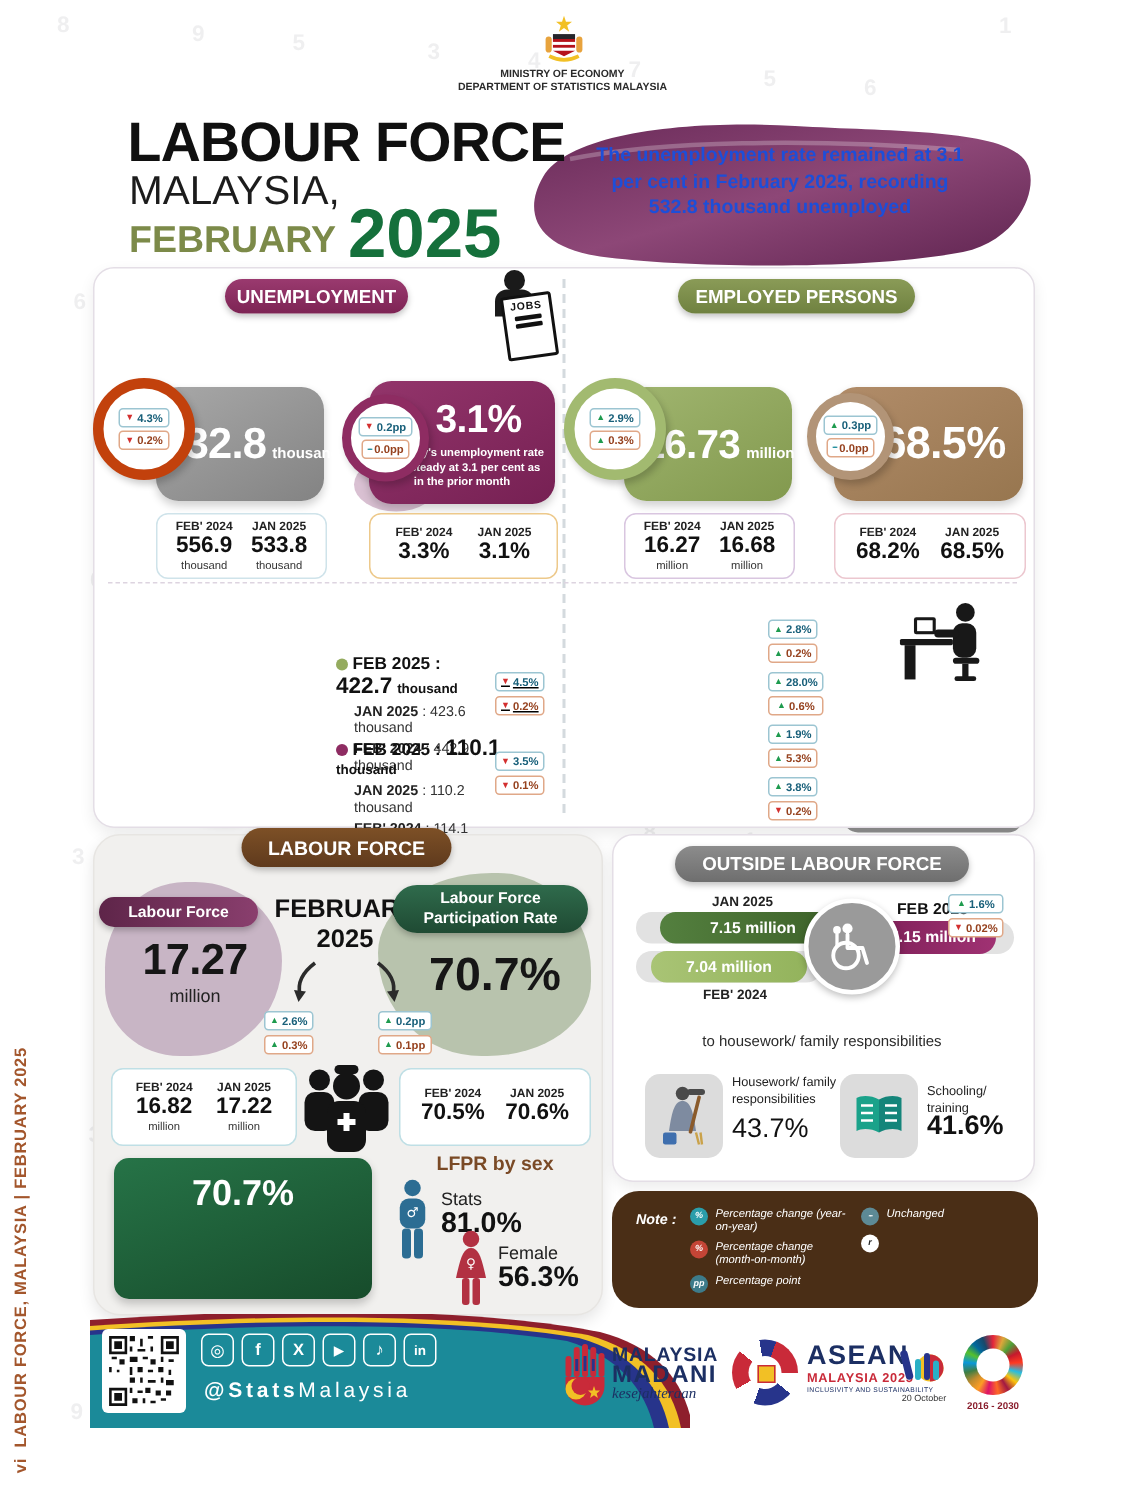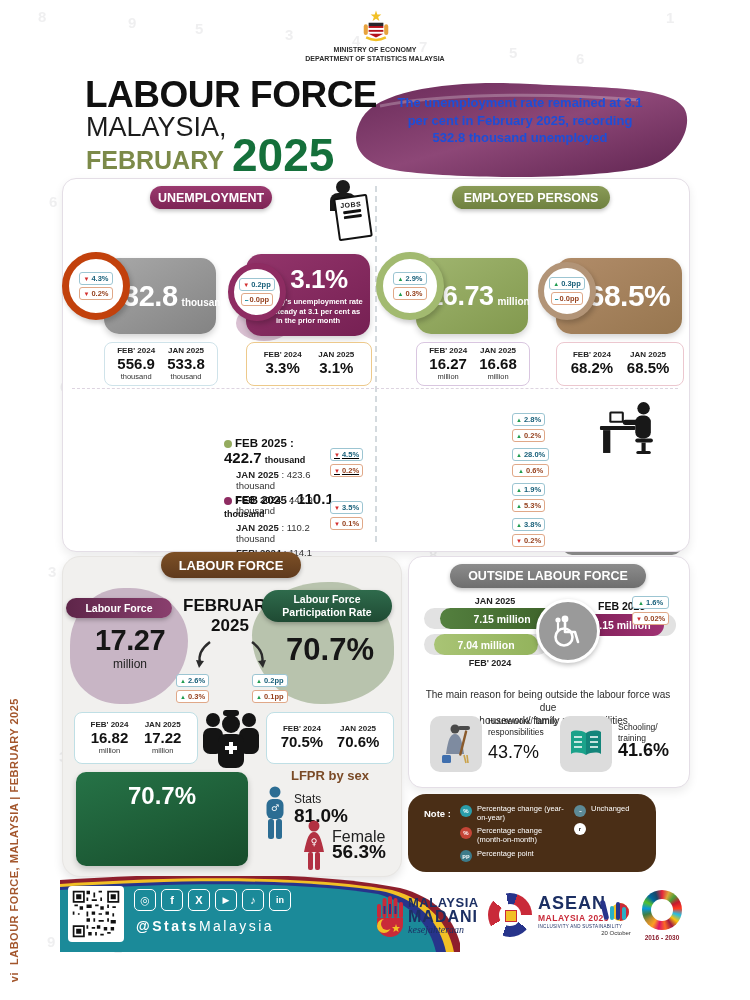--- a/index.html
+++ b/index.html
@@ -542,21 +542,21 @@
 <div class="abs z" style="left:294px;top:805px;font-size:19px;font-weight:900;color:#111;">81.0%</div>
 <svg class="abs z" style="left:300px;top:820px;" width="28" height="54" viewBox="0 0 28 54">
   <g fill="#b23142">
     <circle cx="14" cy="6" r="5.5"></circle>
     <path d="M14,12 C19,12 21,18 24,32 L4,32 C7,18 9,12 14,12 Z"></path>
     <rect x="8" y="32" width="5" height="18" rx="2"></rect>
     <rect x="15" y="32" width="5" height="18" rx="2"></rect>
   </g>
   <text x="14" y="25" text-anchor="middle" font-size="9" fill="#fff" font-family="DejaVu Sans">♀</text>
 </svg>
-<div class="abs z" style="left:332px;top:828px;font-size:16px;color:#222;">Female</div>
+<div class="abs z" style="left:332px;top:828px;font-size:12px;color:#222;">Female</div>
 <div class="abs z" style="left:332px;top:841px;font-size:19px;font-weight:900;color:#111;">56.3%</div>
 
 <div class="card" style="left:408px;top:556px;width:280px;height:230px;"></div>
 <div class="pill" style="left:450px;top:564px;width:196px;height:24px;font-size:12.5px;background:linear-gradient(180deg,#8c8c8c,#6e6e6e);">
   <span>OUTSIDE LABOUR FORCE</span>
 </div>
 <div class="bpair" style="left:632px;top:596px;">
   <div class="bdg yoy">
       <span class="arr up">▲</span>
       <span>1.6%</span>
@@ -582,21 +582,20 @@
   <svg width="38" height="38" viewBox="0 0 38 38">
     <circle cx="15" cy="25" r="8.5" stroke="#fff" stroke-width="2.6" fill="none"></circle>
     <circle cx="16" cy="7" r="3.4" fill="#fff"></circle>
     <path d="M16,11 L16,20 L26,20 L29,30" stroke="#fff" stroke-width="2.6" fill="none" stroke-linejoin="round" stroke-linecap="round"></path>
     <circle cx="9" cy="8" r="2.6" fill="#fff"></circle>
     <path d="M9,11 L9,19" stroke="#fff" stroke-width="2.2" stroke-linecap="round"></path>
   </svg>
 </div>
 <div class="abs" style="left:424px;top:680px;width:248px;border-top:1px solid #cfcfcf;"></div>
 <div class="abs z" style="left:420px;top:688px;width:256px;text-align:center;font-size:10px;color:#2b2b2b;line-height:1.3;">
-  <div>The main reason for being outside the labour force was due</div>
     <div>to housework/ family responsibilities</div>
 </div>
 <div class="abs" style="left:430px;top:716px;width:52px;height:56px;background:#dcdcdc;border-radius:10px;z-index:2;display:flex;align-items:center;justify-content:center;">
   <svg width="40" height="44" viewBox="0 0 40 44">
     <circle cx="19" cy="7" r="4.5" fill="#4a4a4a"></circle>
     <path d="M19,12 C24,12 26,18 28,32 L10,32 C12,18 14,12 19,12 Z" fill="#7e8ba0"></path>
     <rect x="26" y="8" width="2.4" height="26" rx="1" transform="rotate(14 27 21)" fill="#8a5a2b"></rect>
     <rect x="22" y="4" width="12" height="4" rx="2" fill="#4a4a4a"></rect>
     <rect x="6" y="33" width="9" height="8" rx="1.5" fill="#3f6fae"></rect>
     <path d="M28,33 l2,8 M31,33 l1,8" stroke="#caa24a" stroke-width="1.6"></path>
@@ -610,21 +609,21 @@
 <div class="abs" style="left:560px;top:716px;width:52px;height:56px;background:#dcdcdc;border-radius:10px;z-index:2;display:flex;align-items:center;justify-content:center;">
   <svg width="36" height="30" viewBox="0 0 36 30">
     <path d="M18,4 C13,1 6,1 3,3 L3,25 C6,23 13,23 18,26 Z" fill="#1aa28a"></path>
     <path d="M18,4 C23,1 30,1 33,3 L33,25 C30,23 23,23 18,26 Z" fill="#14857a"></path>
     <path d="M6,8 h8 M6,13 h8 M6,18 h8 M22,8 h8 M22,13 h8 M22,18 h8" stroke="#fff" stroke-width="1.6"></path>
   </svg>
 </div>
 <div class="abs z" style="left:618px;top:722px;width:66px;font-size:8.5px;color:#222;line-height:1.25;">Schooling/ training</div>
 <div class="abs z" style="left:618px;top:740px;font-size:18px;font-weight:900;color:#111;">41.6%</div>
 
-<div class="note-box" style="left:408px;top:794px;width:248px;height:78px;">
+<div class="note-box" style="left:408px;top:794px;width:284px;height:78px;font-style:italic;">
   <div class="abs" style="left:16px;top:14px;font-size:9.5px;font-weight:800;">Note :</div>
   <div class="nitem" style="left:52px;top:10px;width:108px;">
     <span class="nicon" style="background:#2a9daa;">%</span>
     <span class="ntext">Percentage change (year-on-year)</span>
   </div>
   <div class="nitem" style="left:52px;top:32px;width:108px;">
     <span class="nicon" style="background:#c44536;">%</span>
     <span class="ntext">Percentage change (month-on-month)</span>
   </div>
   <div class="nitem" style="left:52px;top:55px;width:108px;">

